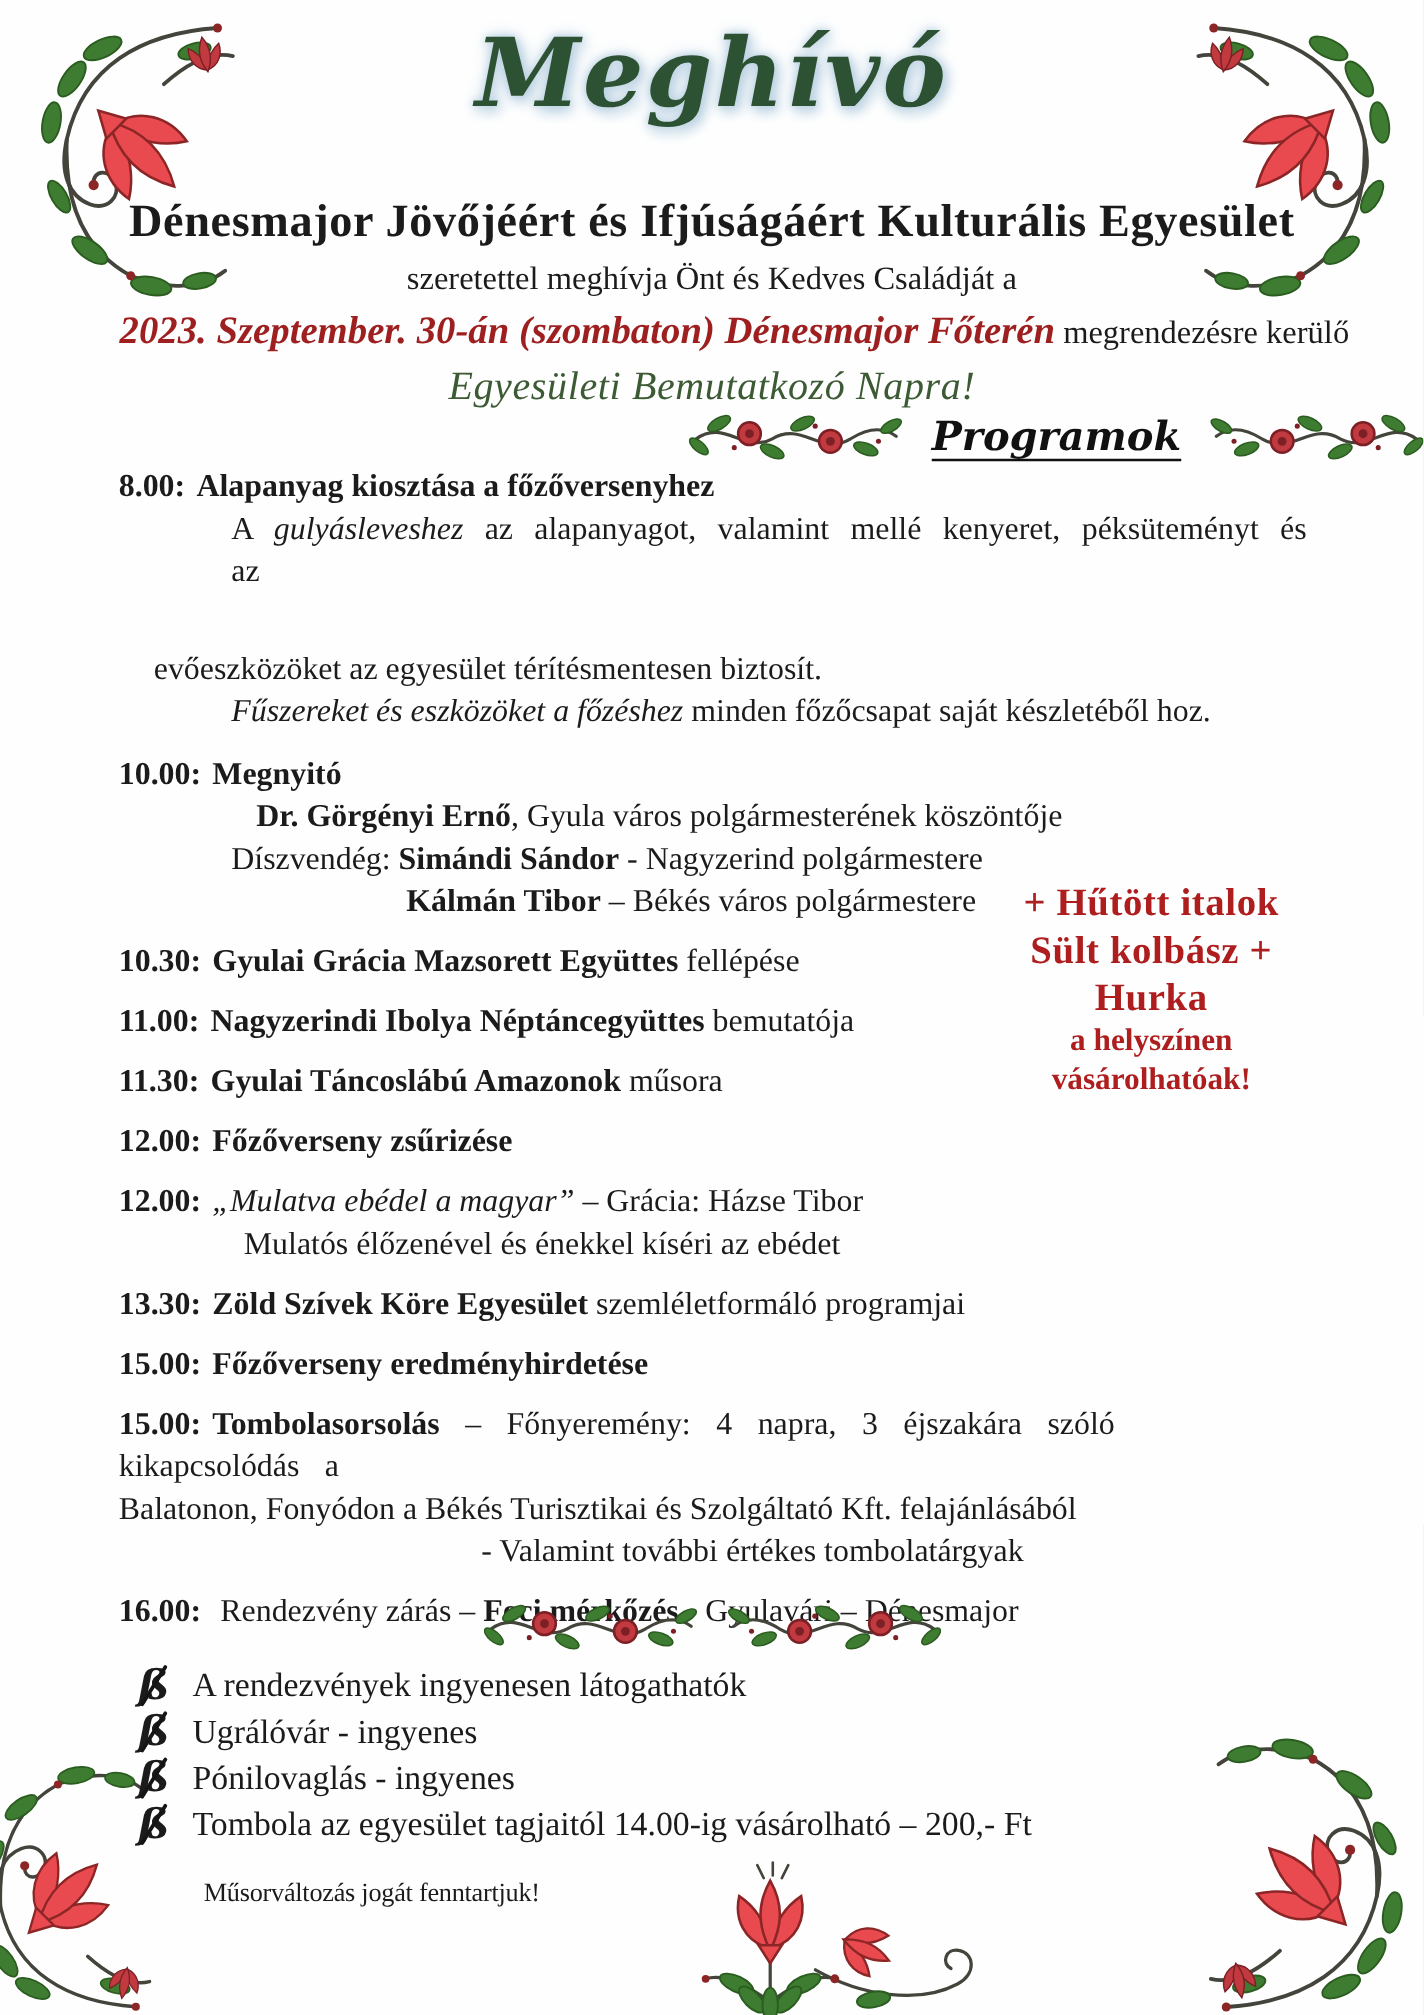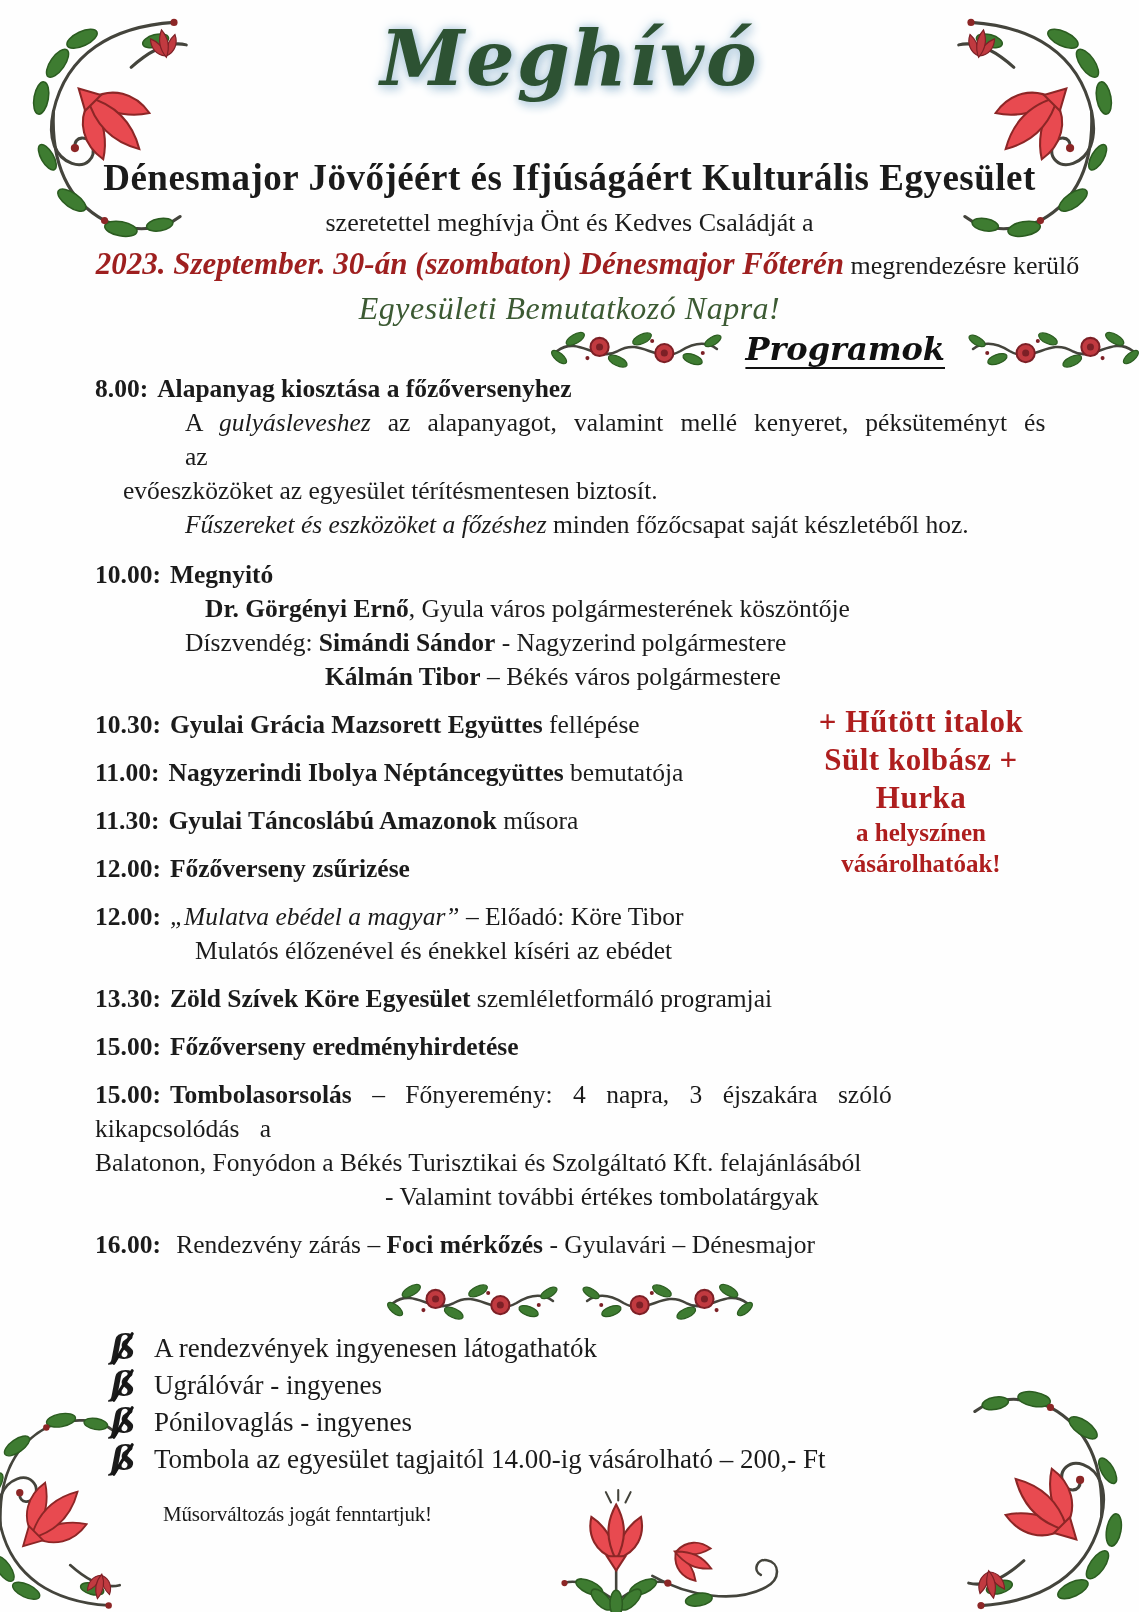--- a/index.html
+++ b/index.html
@@ -47,21 +47,21 @@
 
   
   .schedule { position:absolute; left:95px; top:372px; width:952px; font-size:25.5px; }
   .line { line-height:34px; }
   .item { margin-top:14px; }
   .item:first-child { margin-top:0; }
   .b { font-weight:bold; }
   .i { font-style:italic; }
   .t { font-weight:bold; margin-right:9px; }
   .ind-90  { padding-left:90px; }
-  .ind-28  { padding-left:28px; }
+  .ind-28  { padding-left:28px;margin-top:44px; }
   .ind-110 { padding-left:110px; }
   .ind-230 { padding-left:230px; }
   .ind-100 { padding-left:100px; }
   .ind-290 { padding-left:290px; }
   .just-wide   { word-spacing:.42em; }
   .just-wider  { word-spacing:.55em; }
   .gap16 { margin-top:16px; }
 
   
   .sidebox {
@@ -239,21 +239,21 @@
 
     <div class="item">
       <div class="line"><span class="t">11.30:</span><span class="b">Gyulai Táncoslábú Amazonok</span><span> műsora</span></div>
     </div>
 
     <div class="item">
       <div class="line"><span class="t">12.00:</span><span class="b">Főzőverseny zsűrizése</span></div>
     </div>
 
     <div class="item">
-      <div class="line"><span class="t">12.00:</span><span class="i">„Mulatva ebédel a magyar”</span><span> – Előadó: Köre Tibor</span></div>
+      <div class="line"><span class="t">12.00:</span><span class="i">„Mulatva ebédel a magyar”</span><span> – Grácia: Házse Tibor</span></div>
       <div class="line ind-100">Mulatós élőzenével és énekkel kíséri az ebédet</div>
     </div>
 
 
     <div class="item">
       <div class="line"><span class="t">13.30:</span><span class="b">Zöld Szívek Köre Egyesület</span><span> szemléletformáló programjai</span></div>
     </div>
 
     <div class="item">
       <div class="line"><span class="t">15.00:</span><span class="b">Főzőverseny eredményhirdetése</span></div>

